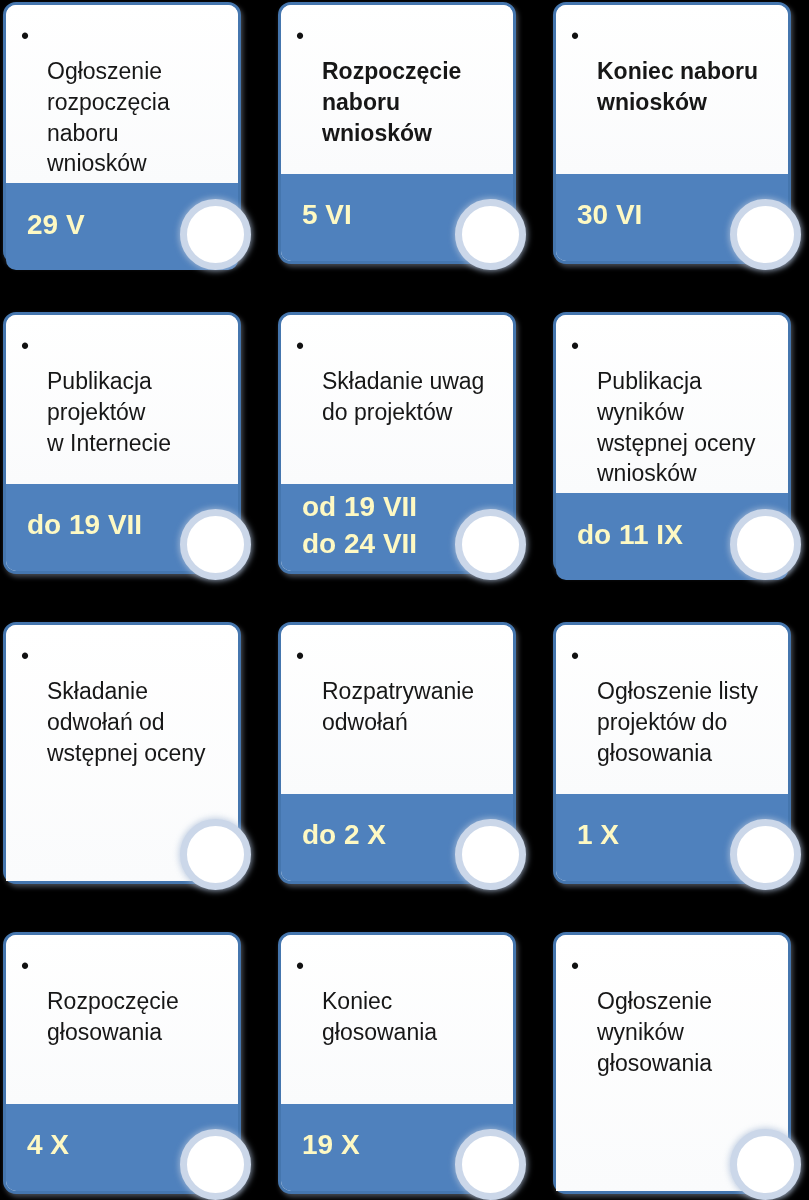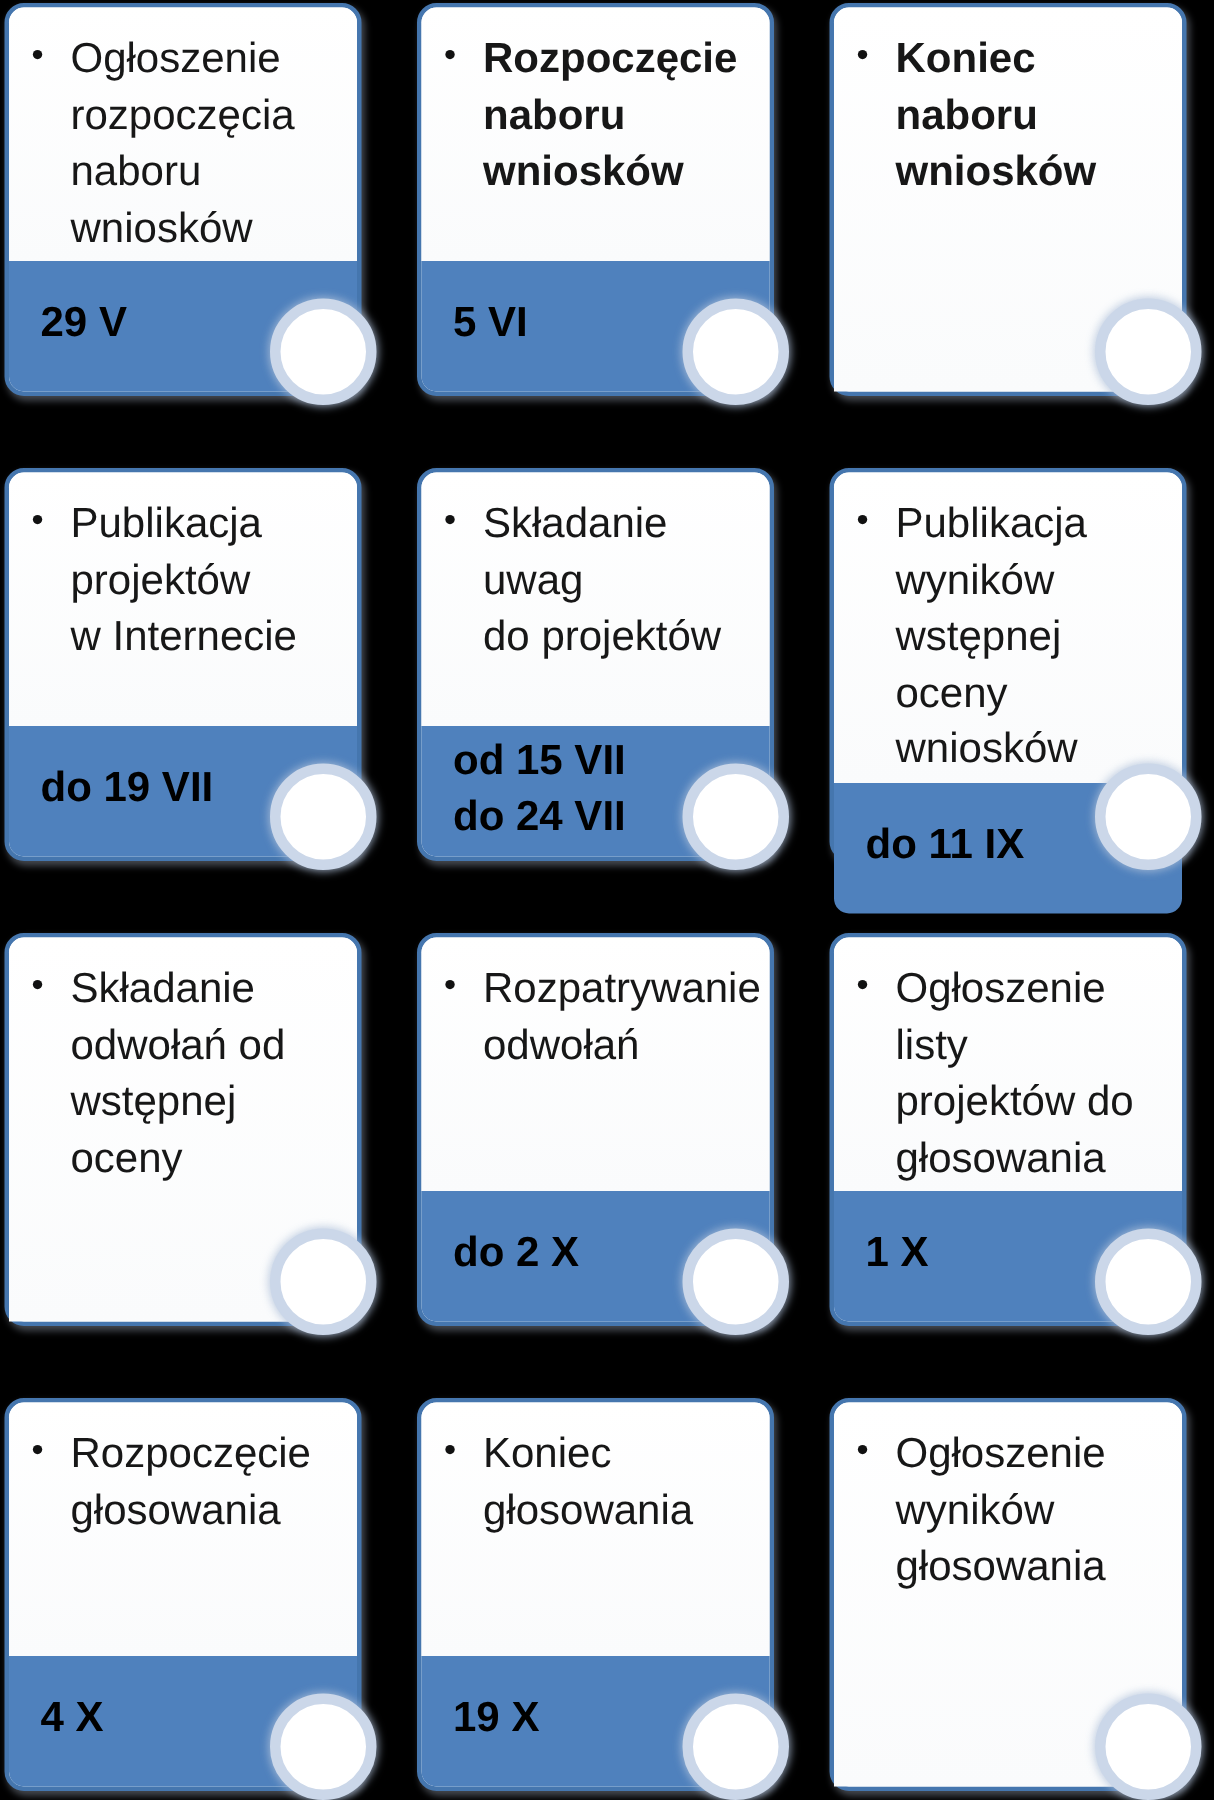--- a/index.html
+++ b/index.html
@@ -34,37 +34,38 @@
     background: linear-gradient(#ffffff, #fafbfc);
     border-radius: 10px 10px 0 0;
   }
   .bullet {
     flex: 0 0 26px;
     font-size: 23px;
     line-height: 1.45;
     color: #111;
   }
   .card-text {
-    font-size: 28px;
+    font-size: 23px;
     line-height: 1.34;
     color: #171717;
     white-space: pre-line;
+    margin-top: 36px;
   }
   .card[data-emphasis="true"] .card-text { font-weight: 700; }
   .card-footer {
     display: flex;
     flex-direction: column;
     justify-content: center;
     min-height: 87px;
     background: #4f81bd;
     border-radius: 0 0 10px 10px;
     padding: 4px 8px 8px 21px;
   }
   .card-date {
-    color: #000000;
+    color: #fef9c3;
     font-weight: 700;
     font-size: 28px;
     line-height: 1.3;
     white-space: pre-line;
   }
   .circle {
     position: absolute;
     right: -13px;
     bottom: -9px;
     width: 71px;
@@ -106,20 +107,23 @@
     </div>
     <span class="circle"></span>
   </div>
 
   <div class="card" data-emphasis="true">
     <div class="card-body">
       <span class="bullet">•</span>
       <span class="card-text">Koniec naboru
 wniosków</span>
     </div>
+    <div class="card-footer">
+      <span class="card-date">30 VI</span>
+    </div>
     <span class="circle"></span>
   </div>
 
   <div class="card" data-emphasis="false">
     <div class="card-body">
       <span class="bullet">•</span>
       <span class="card-text">Publikacja
 projektów
 w Internecie</span>
     </div>
@@ -129,21 +133,21 @@
     <span class="circle"></span>
   </div>
 
   <div class="card" data-emphasis="false">
     <div class="card-body">
       <span class="bullet">•</span>
       <span class="card-text">Składanie uwag
 do projektów</span>
     </div>
     <div class="card-footer">
-      <span class="card-date">od 15 VII
+      <span class="card-date">od 19 VII
 do 24 VII</span>
     </div>
     <span class="circle"></span>
   </div>
 
   <div class="card" data-emphasis="false">
     <div class="card-body">
       <span class="bullet">•</span>
       <span class="card-text">Publikacja
 wyników

